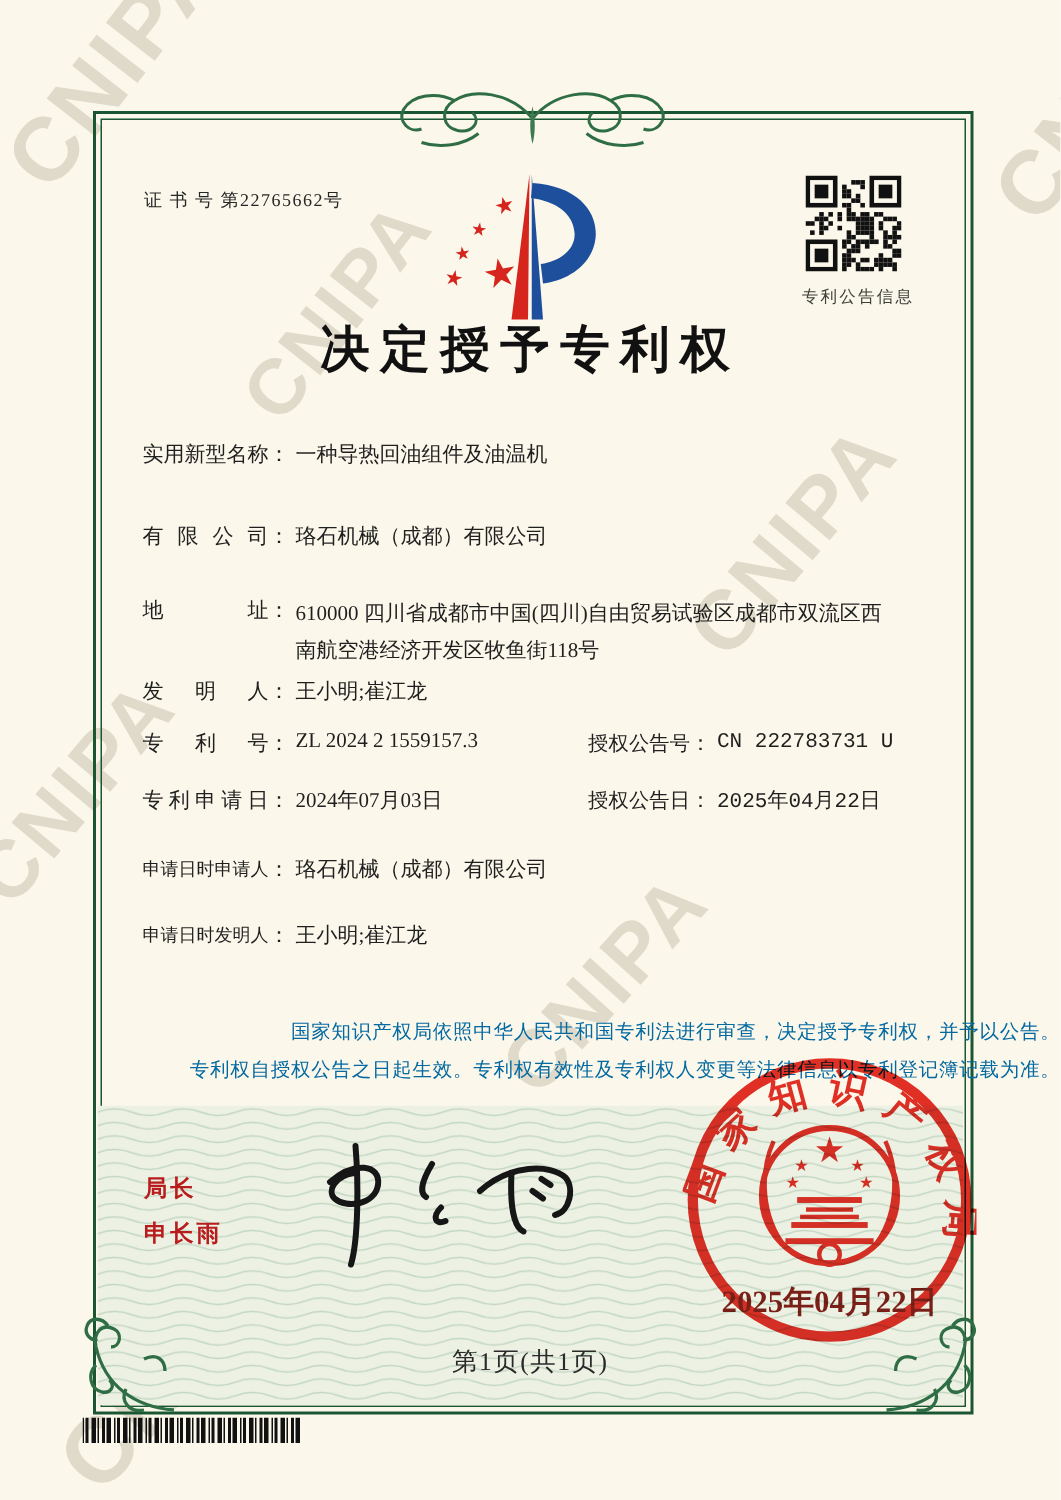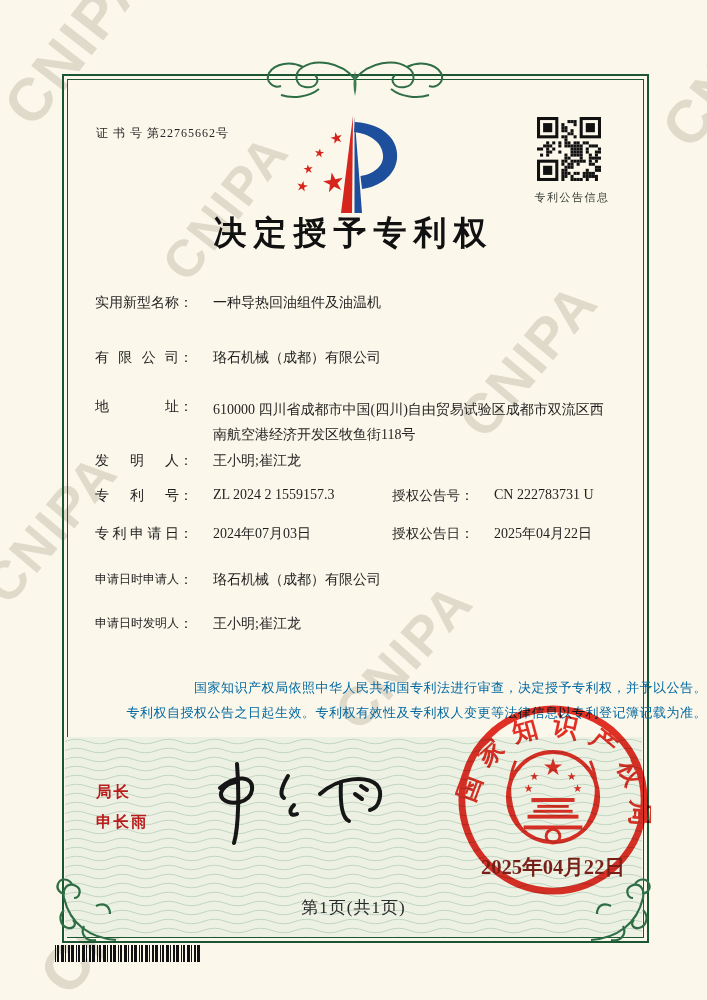--- a/index.html
+++ b/index.html
@@ -30,23 +30,23 @@
            font-size:11px;letter-spacing:1.5px;color:#3a3f38;}
 
   .title{position:absolute;left:0;top:211px;width:707px;text-align:center;
          font-size:33px;font-weight:700;letter-spacing:7px;color:#111;}
 
   .row{position:absolute;left:95px;font-size:14px;color:#1f1f1f;white-space:nowrap;}
   .flabel{display:inline-block;width:84px;text-align:justify;text-align-last:justify;
           vertical-align:top;}
   .flabel.sm{font-size:12px;width:84px;}
   .colon{display:inline-block;vertical-align:top;}
-  .fval{display:inline-block;margin-left:20px;vertical-align:top;}
+  .fval{display:inline-block;margin-left:4px;vertical-align:top;}
   .fval.wrap{white-space:normal;width:398px;line-height:1.75;}
-  .rrow{left:392px;}
+  .rrow{left:392px;font-family:Liberation Mono, monospace;}
   .rrow .flabel{width:68px;font-size:13.5px;}
 
   .statement{position:absolute;left:0;width:707px;text-align:right;
              font-size:13px;color:#0369a1;letter-spacing:0.5px;}
 
   .director{position:absolute;left:96px;font-size:15.5px;font-weight:600;color:#b91c1c;
             font-family:"Liberation Sans","DejaVu Sans",sans-serif;letter-spacing:2px;}
   .signature{position:absolute;left:190px;top:748px;width:210px;height:100px;}
 
   .seal{position:absolute;left:455px;top:702px;width:196px;height:196px;

